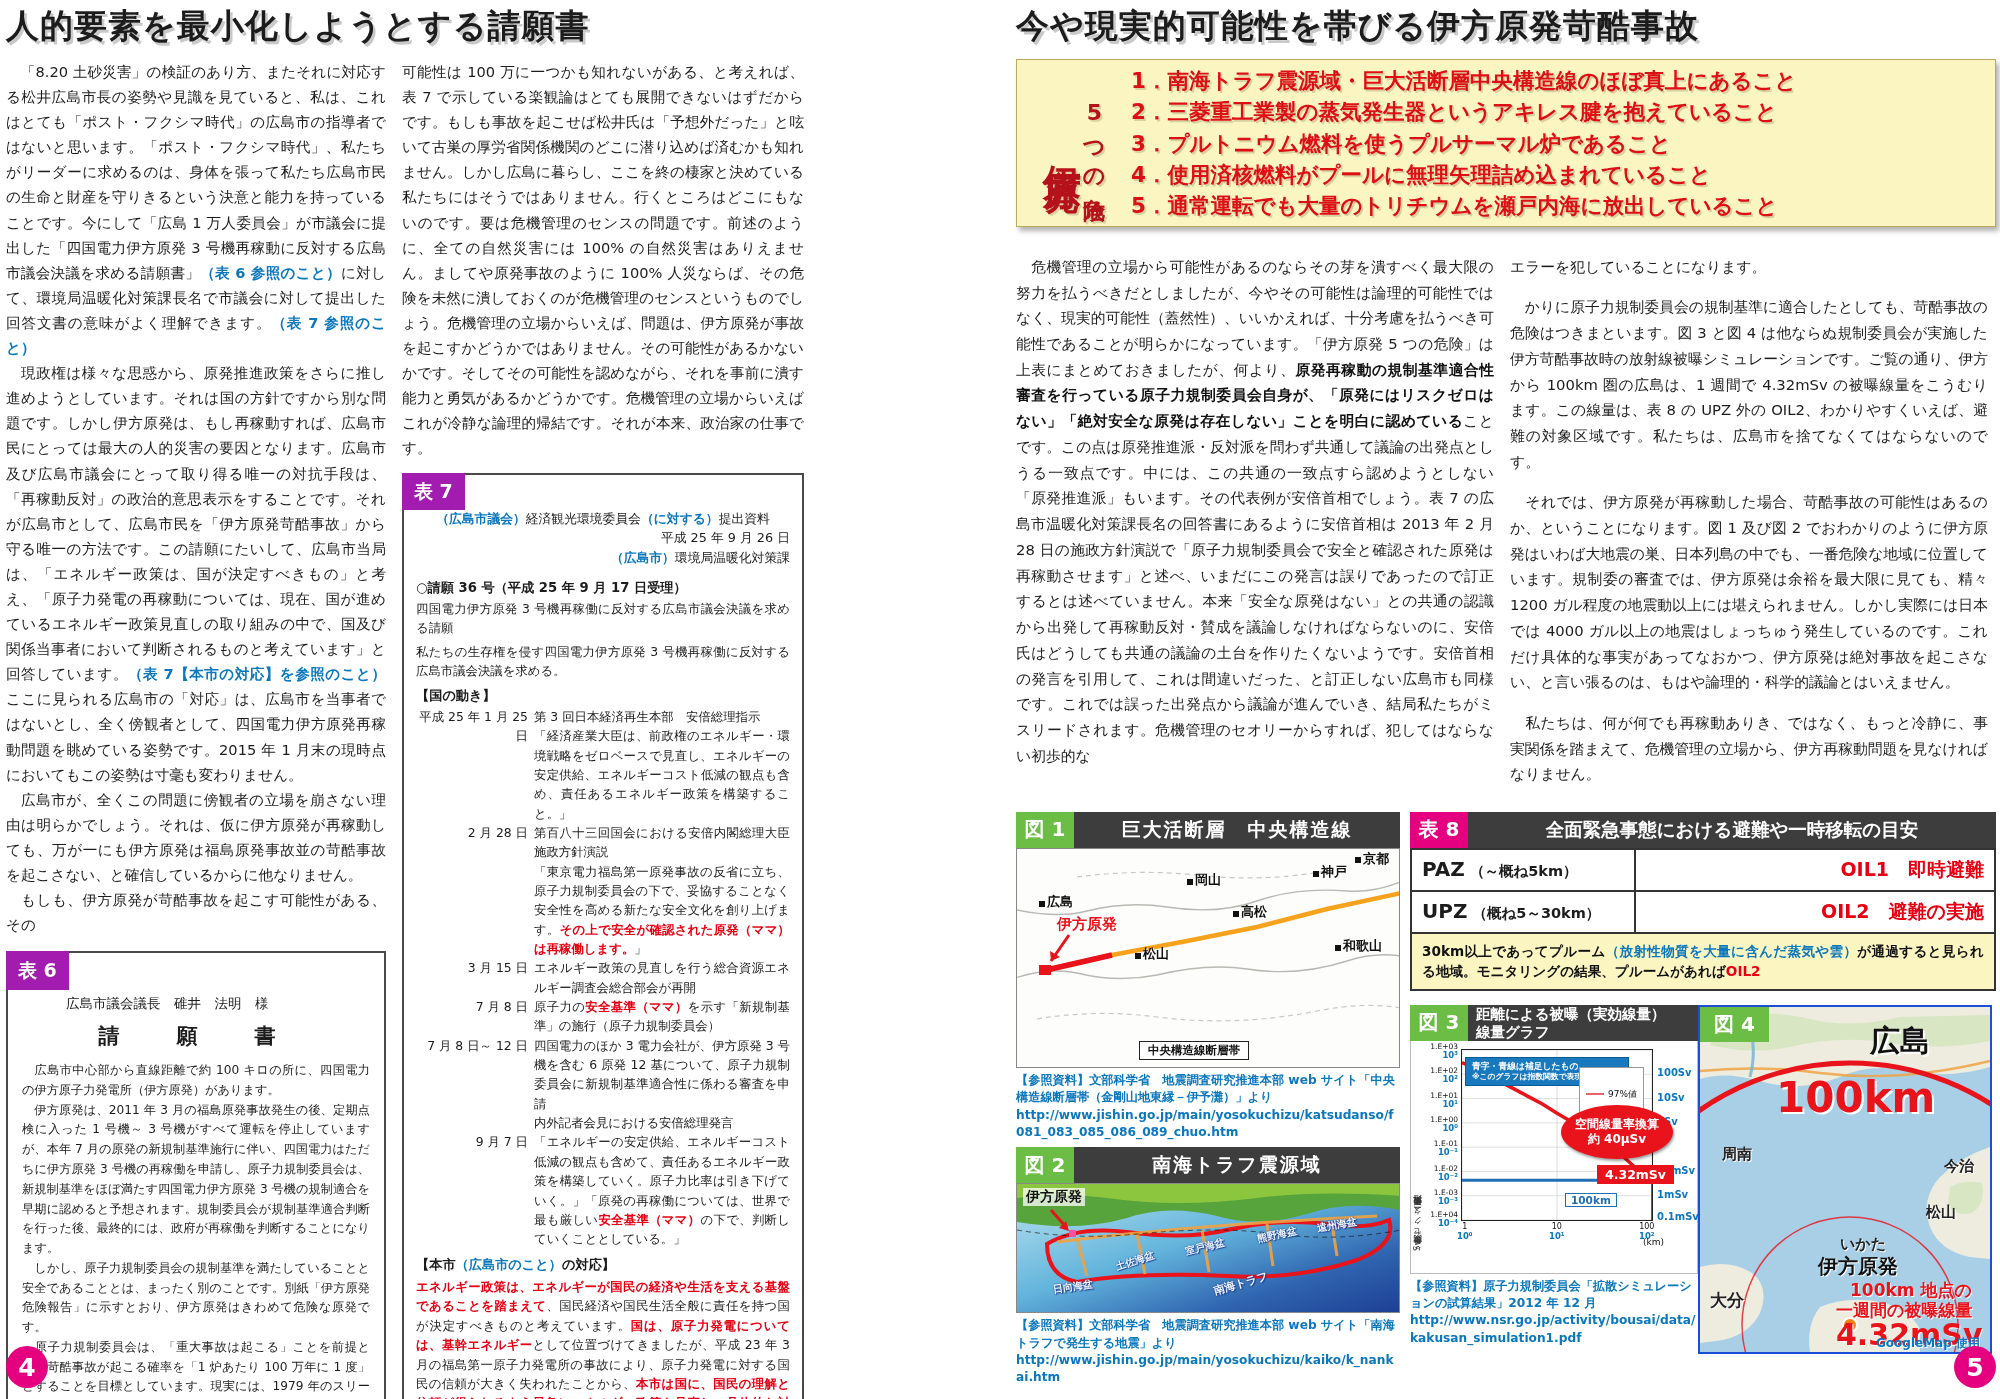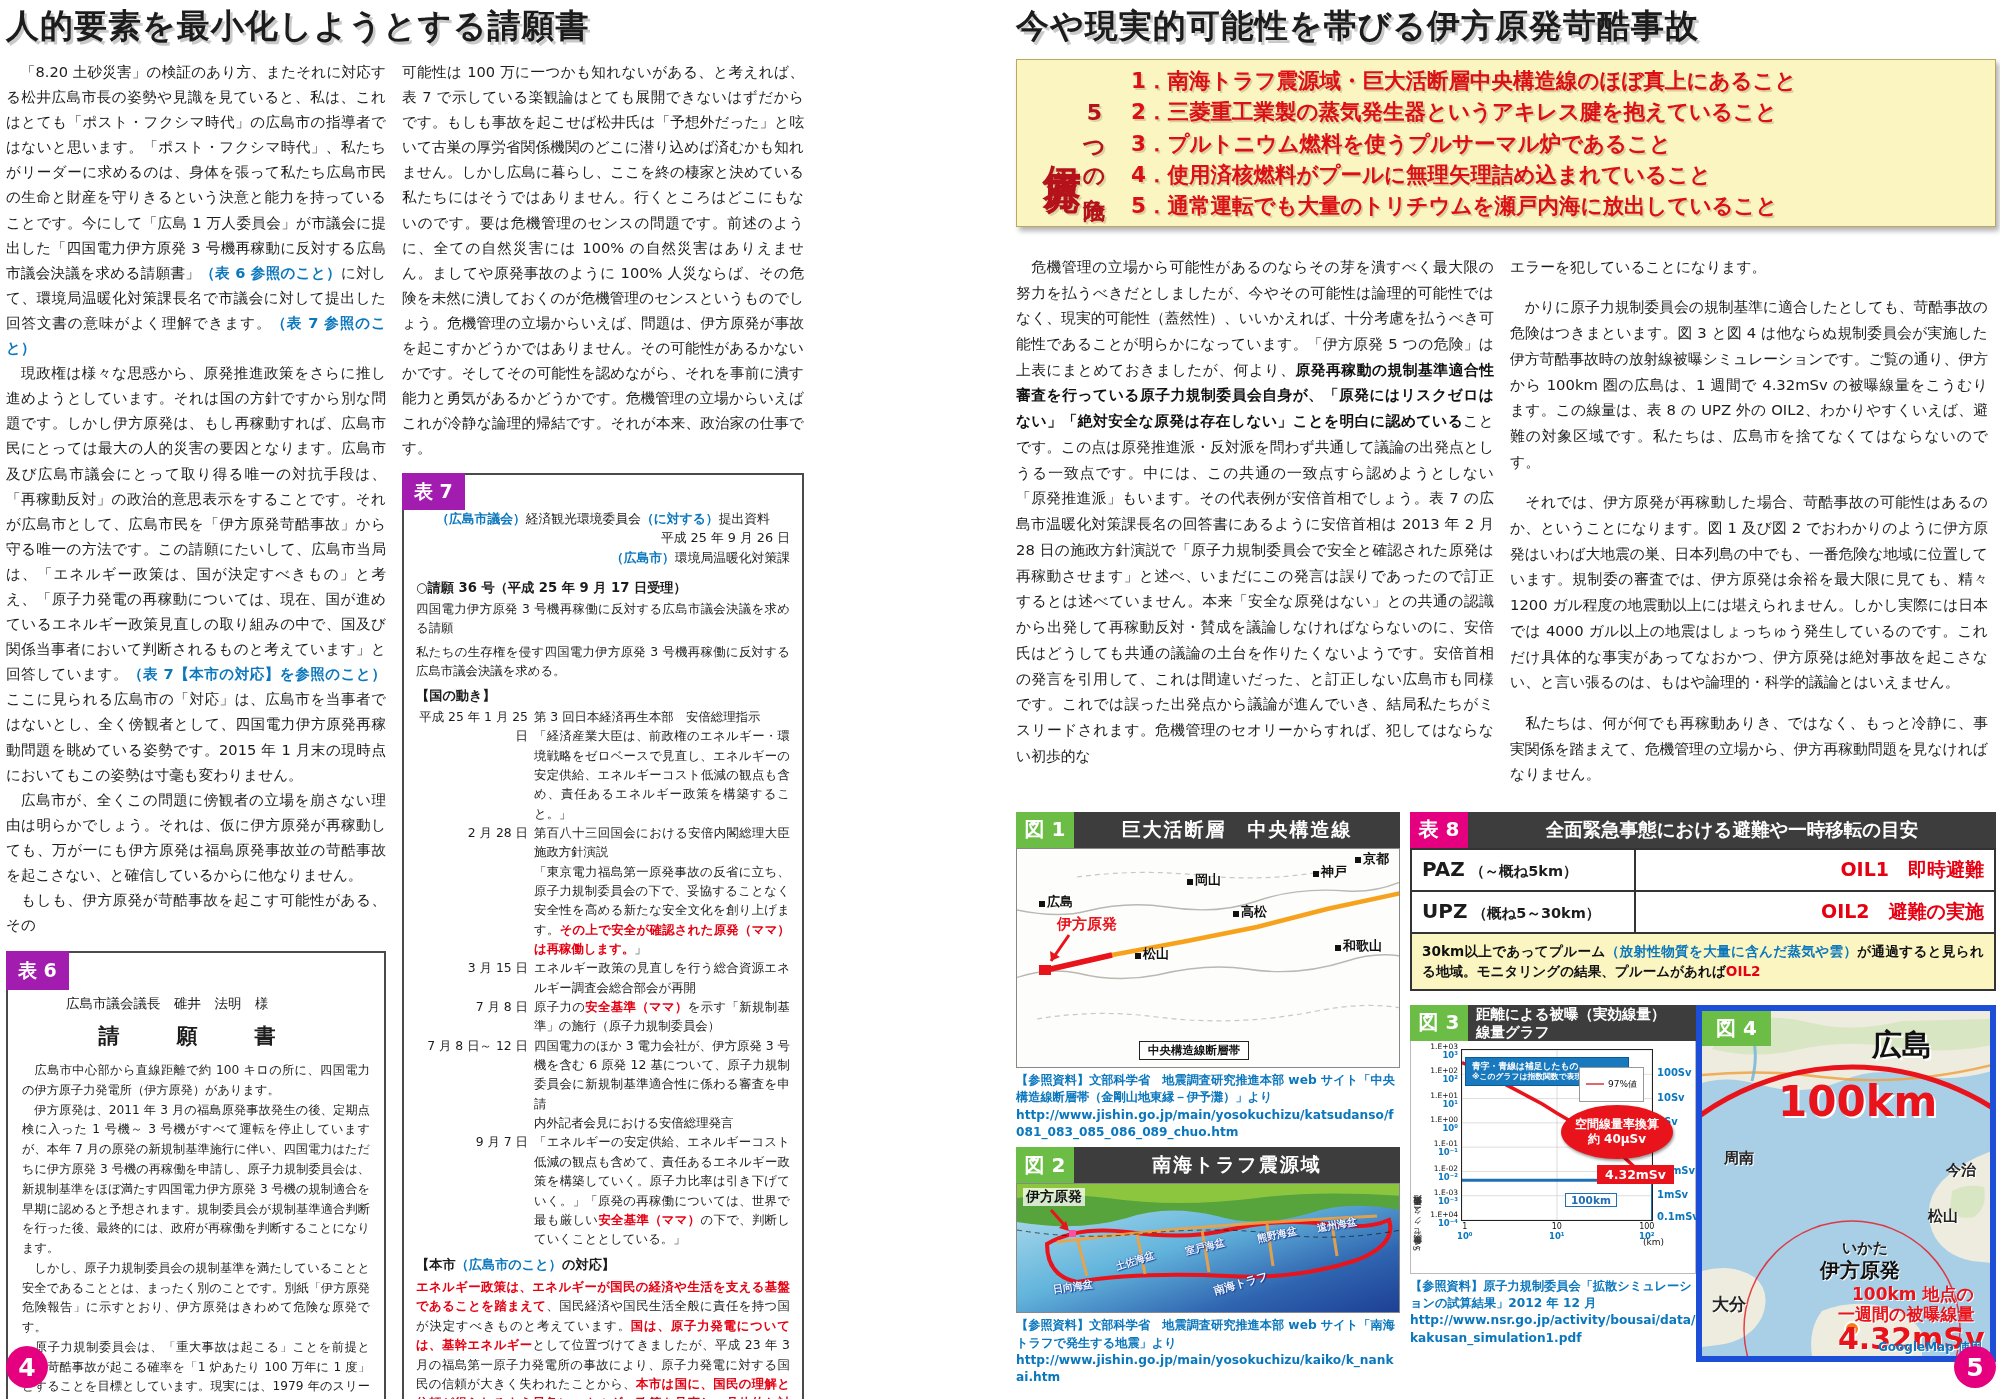--- a/index.html
+++ b/index.html
@@ -93,33 +93,33 @@
   #plot{position:absolute;left:50px;top:8px;width:190px;height:170px;border:1px solid #222;background:#fff;}
   #plot svg{position:absolute;left:0;top:0;}
   .rlabel{position:absolute;left:246px;font-size:10px;font-weight:bold;color:#0b77bd;}
   .xtick{position:absolute;top:182px;font-size:8px;color:#111;text-align:center;line-height:1.1;}
   .xtick .exp{display:block;color:#0b77bd;font-weight:bold;font-size:8.5px;}
   #km-unit{position:absolute;top:196px;left:232px;font-size:9px;color:#111;}
   #note-box{position:absolute;left:54px;top:16px;background:#1879bf;border:1px solid #0b5c94;
             color:#fff;padding:3px 6px;font-size:8.8px;font-weight:bold;line-height:1.3;z-index:4;}
   #note-box .n2{font-size:7.8px;}
   #legend-box{position:absolute;left:168px;top:26px;background:#fff;border:1px solid #999;
-              padding:10px 6px;font-size:9px;color:#111;z-index:4;display:flex;align-items:center;gap:4px;}
+              padding:20px 6px;font-size:9px;color:#111;z-index:4;display:flex;align-items:center;gap:4px;}
   #legend-box .lline{display:inline-block;width:18px;height:2px;background:#e8646b;}
   #bubble{position:absolute;left:150px;top:64px;width:112px;height:54px;background:#e8131b;border-radius:50%;
           color:#fff;font-weight:bold;font-size:12px;display:flex;flex-direction:column;align-items:center;
           justify-content:center;line-height:1.25;z-index:5;box-shadow:1px 2px 3px rgba(0,0,0,.4);}
   #refbox{position:absolute;left:186px;top:124px;background:#e8131b;color:#fff;font-weight:bold;
           font-size:12.5px;padding:2px 8px;z-index:5;}
   #kmbox{position:absolute;left:154px;top:152px;background:#fff;border:1.5px solid #1f6fb5;color:#1f6fb5;
          font-weight:bold;font-size:10.5px;padding:0 5px;z-index:4;}
   
   .sea-label{font-size:10px;color:#eef6ff;font-weight:bold;text-shadow:0 0 2px #1d3f94,1px 1px 1px #1d3f94;}
   
-  #fig4-block{position:relative;width:290px;height:345px;border:6px solid #1d4ed8;overflow:hidden;}
+  #fig4-block{position:relative;width:290px;height:345px;border:2px solid #1d4ed8;overflow:hidden;}
   #fig4-tag{position:absolute;top:0;left:0;background:#6cbd45;color:#fff;font-weight:bold;
             font-size:20px;padding:4px 14px;z-index:6;}
   .f4-big-city{font-size:30px;font-weight:bold;color:#111;text-shadow:2px 2px 0 #fff;}
   .f4-km{font-size:42px;font-weight:900;color:#e8131b;text-shadow:2px 2px 0 #fff;}
   .f4-city{font-size:15px;font-weight:bold;color:#222;text-shadow:1px 1px 0 #fff;}
   .f4-ikata{font-size:20px;font-weight:900;color:#111;text-shadow:1px 1px 0 #fff;}
   .f4-red{color:#e8131b;font-weight:900;text-shadow:1px 1px 0 #fff;}
   .f4-credit{font-size:12px;font-weight:bold;color:#0b77bd;text-shadow:1px 1px 0 #fff;}
 </style>
 </head>

